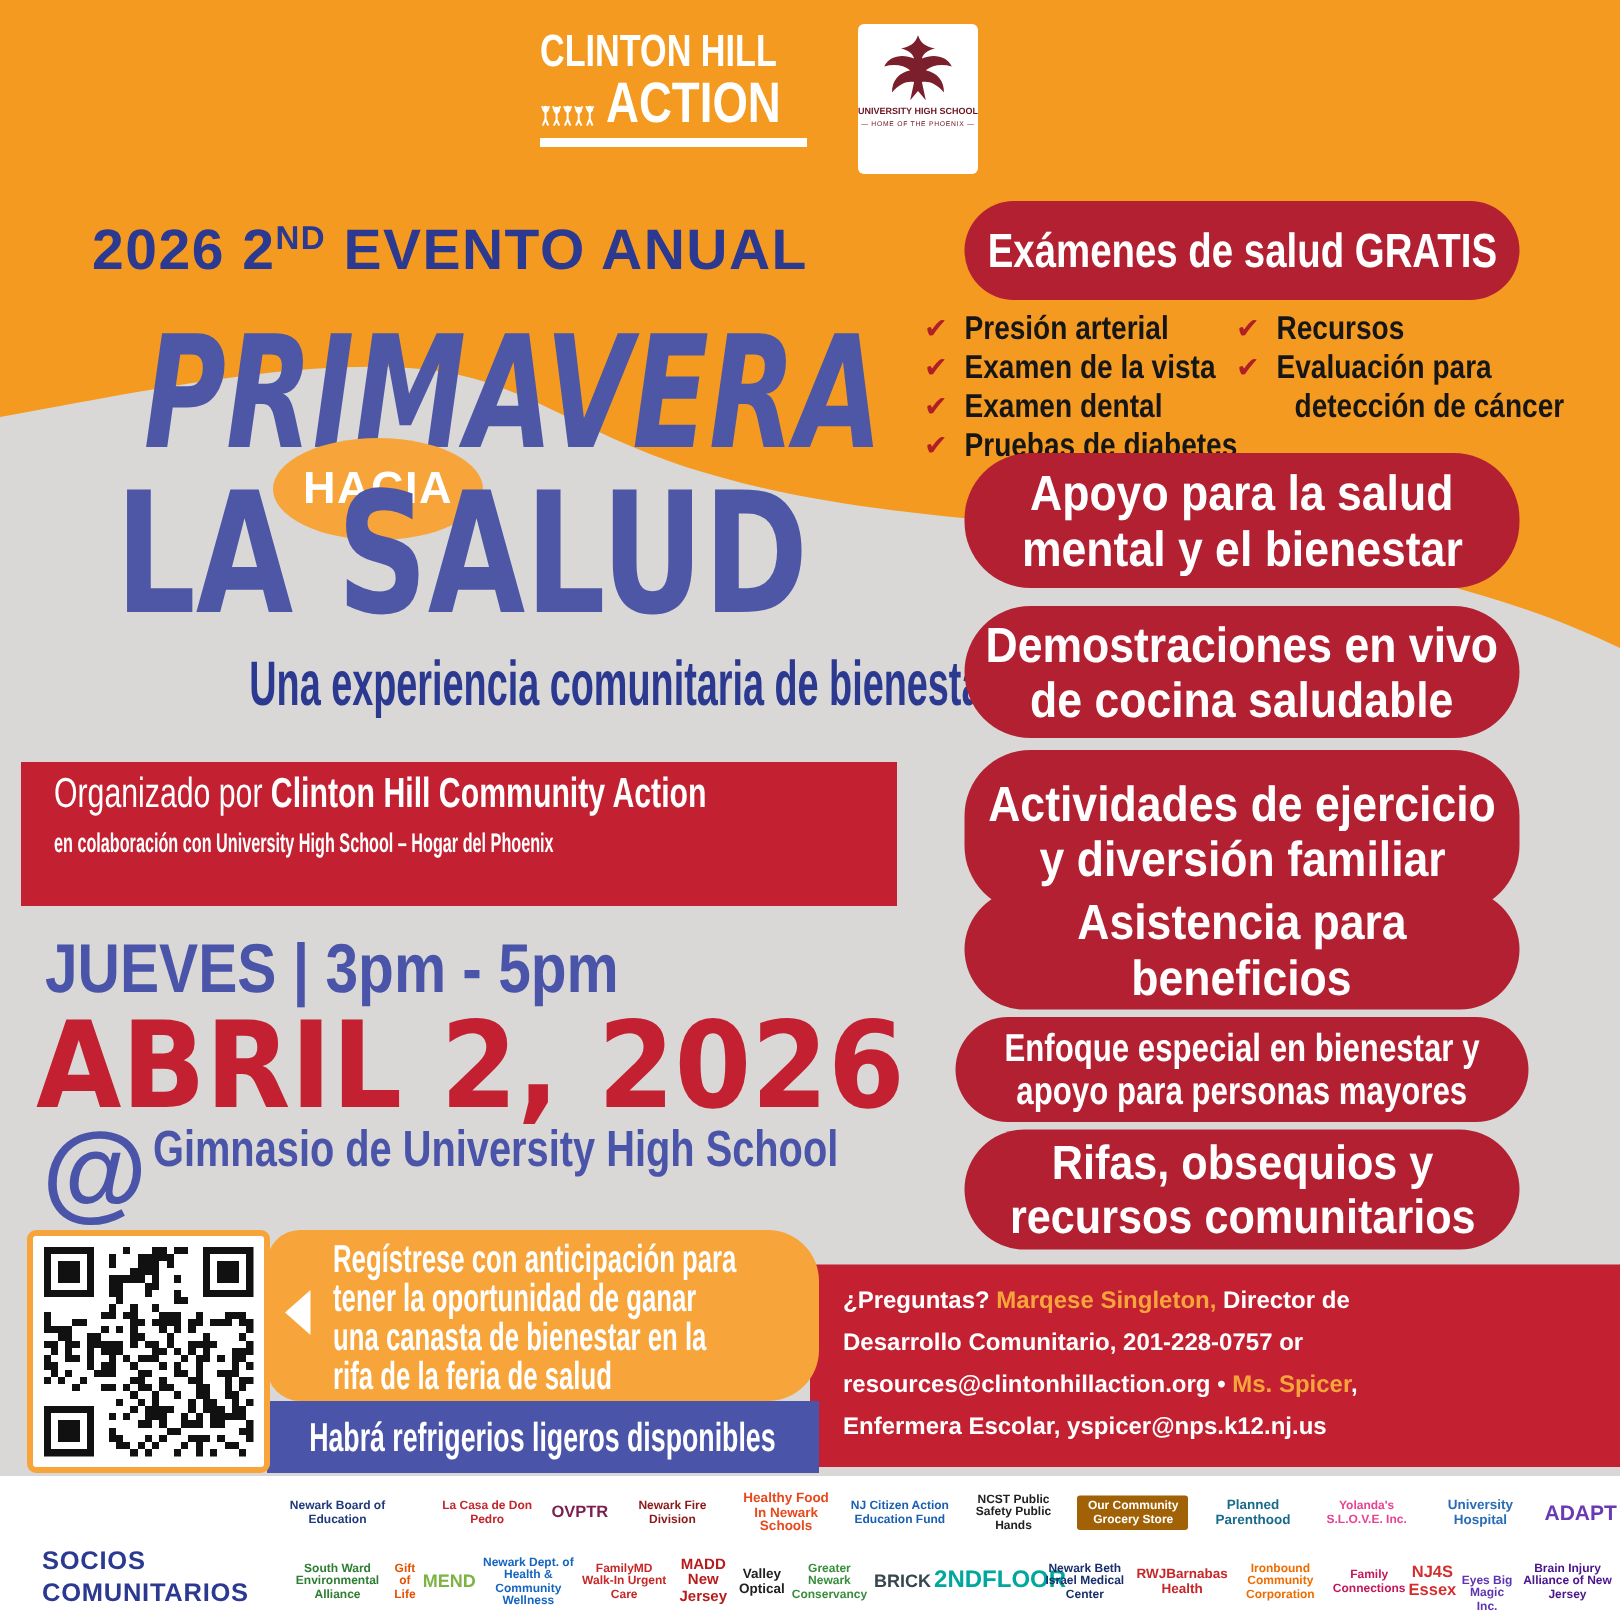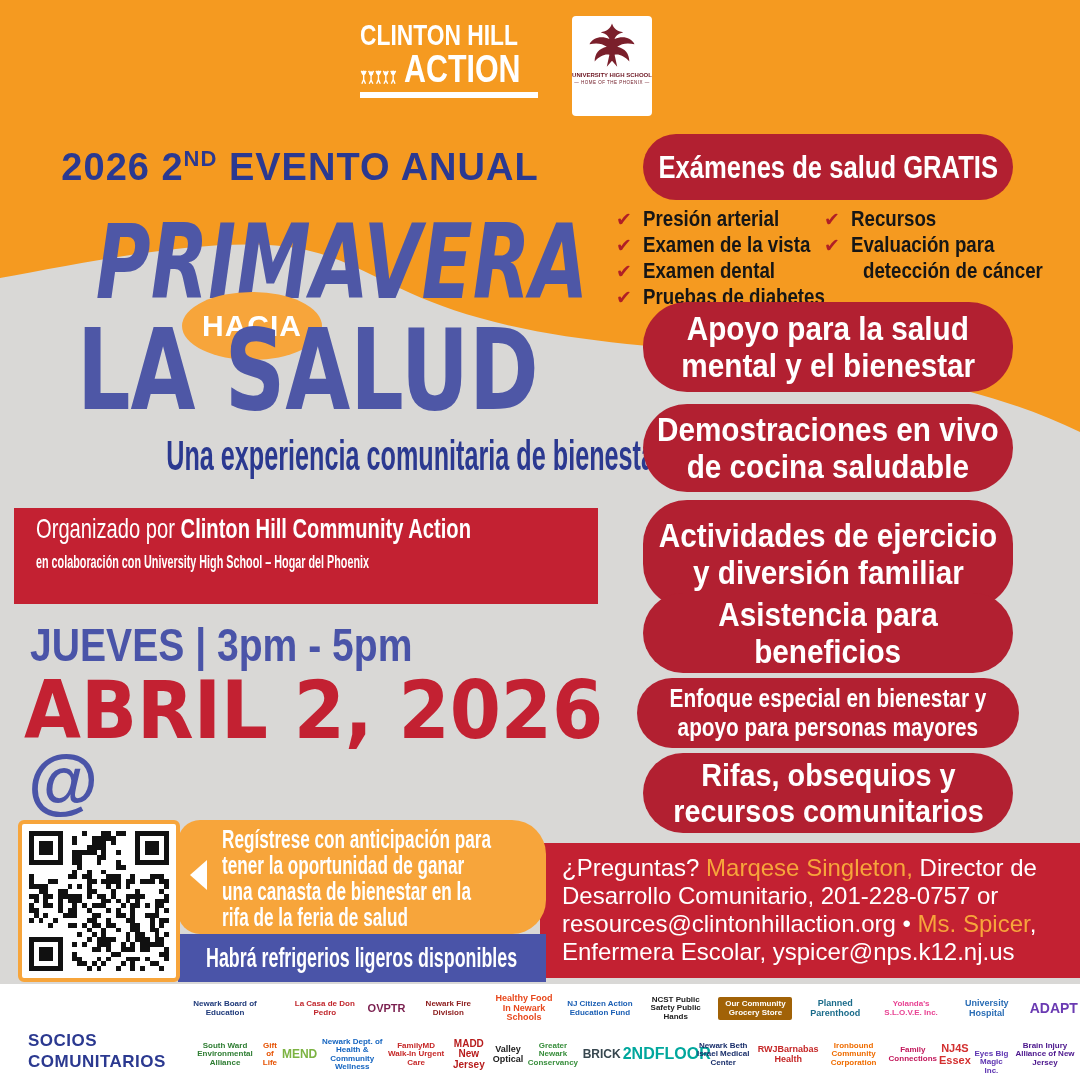--- a/index.html
+++ b/index.html
@@ -64,21 +64,21 @@
            border-bottom:15px solid transparent;border-right:17px solid #fff;}
   .reg-text{position:absolute;left:44px;top:6px;width:460px;transform:scaleX(.66);transform-origin:left top;
             color:#fff;font-size:26px;line-height:26px;font-weight:600;}
   .snack-bar{position:absolute;left:178px;top:934px;width:368px;height:48px;background:var(--blue);
              display:flex;align-items:center;justify-content:center;z-index:4;}
   .snack-bar span{color:#fff;font-size:27px;font-weight:700;}
 
   
   .contact-box{position:absolute;left:540px;top:843px;width:540px;height:135px;background:var(--red);
                box-sizing:border-box;padding:11px 22px;z-index:3;}
-  .contact-box p{margin:0;color:#fff;font-size:24px;line-height:28px;font-weight:400;}
+  .contact-box p{margin:0;color:#fff;font-size:16px;line-height:28px;font-weight:700;}
   .contact-box .o{color:var(--orangeL);}
 
   
   .scr-header{position:absolute;left:643px;top:134px;width:370px;height:66px;background:var(--pill);
               border-radius:33px;display:flex;align-items:center;justify-content:center;z-index:2;}
   .scr-header span{color:#fff;font-size:32px;font-weight:700;}
   .chkcol{position:absolute;top:206px;z-index:2;}
   #chk1{left:616px;} #chk2{left:824px;}
   .chk-row{display:flex;align-items:center;gap:5px;height:26px;}
   .chk-row .chk{width:22px;font-size:19px;color:var(--check);font-weight:700;}
@@ -166,20 +166,21 @@
 
   <div class="org-banner">
     <div class="l1"><span class="sqz" style="--sx:.72"><span>Organizado por </span><b>Clinton Hill Community Action</b></span></div>
     <div class="l2"><span class="sqz" style="--sx:.6">en colaboración con University High School – Hogar del Phoenix</span></div>
   </div>
 
   <div class="daytime"><span class="sqz" style="--sx:.85">JUEVES | 3pm - 5pm</span></div>
   <div class="date heavy"><span class="sqz" style="--sx:.92">ABRIL 2, 2026</span></div>
   <div class="at">@</div>
   <div class="venue">
+    <div><span class="sqz" style="--sx:.78">Gimnasio de University High School</span></div>
   </div>
 
   <div class="qr-box">
     <svg id="qr" width="140" height="140" viewBox="0 0 29 29" shape-rendering="crispEdges">
         <rect x="11" y="0" width="1" height="1" fill="#111"></rect>
         <rect x="15" y="0" width="1" height="1" fill="#111"></rect>
         <rect x="16" y="0" width="1" height="1" fill="#111"></rect>
         <rect x="18" y="0" width="1" height="1" fill="#111"></rect>
         <rect x="19" y="0" width="1" height="1" fill="#111"></rect>
         <rect x="9" y="1" width="1" height="1" fill="#111"></rect>

